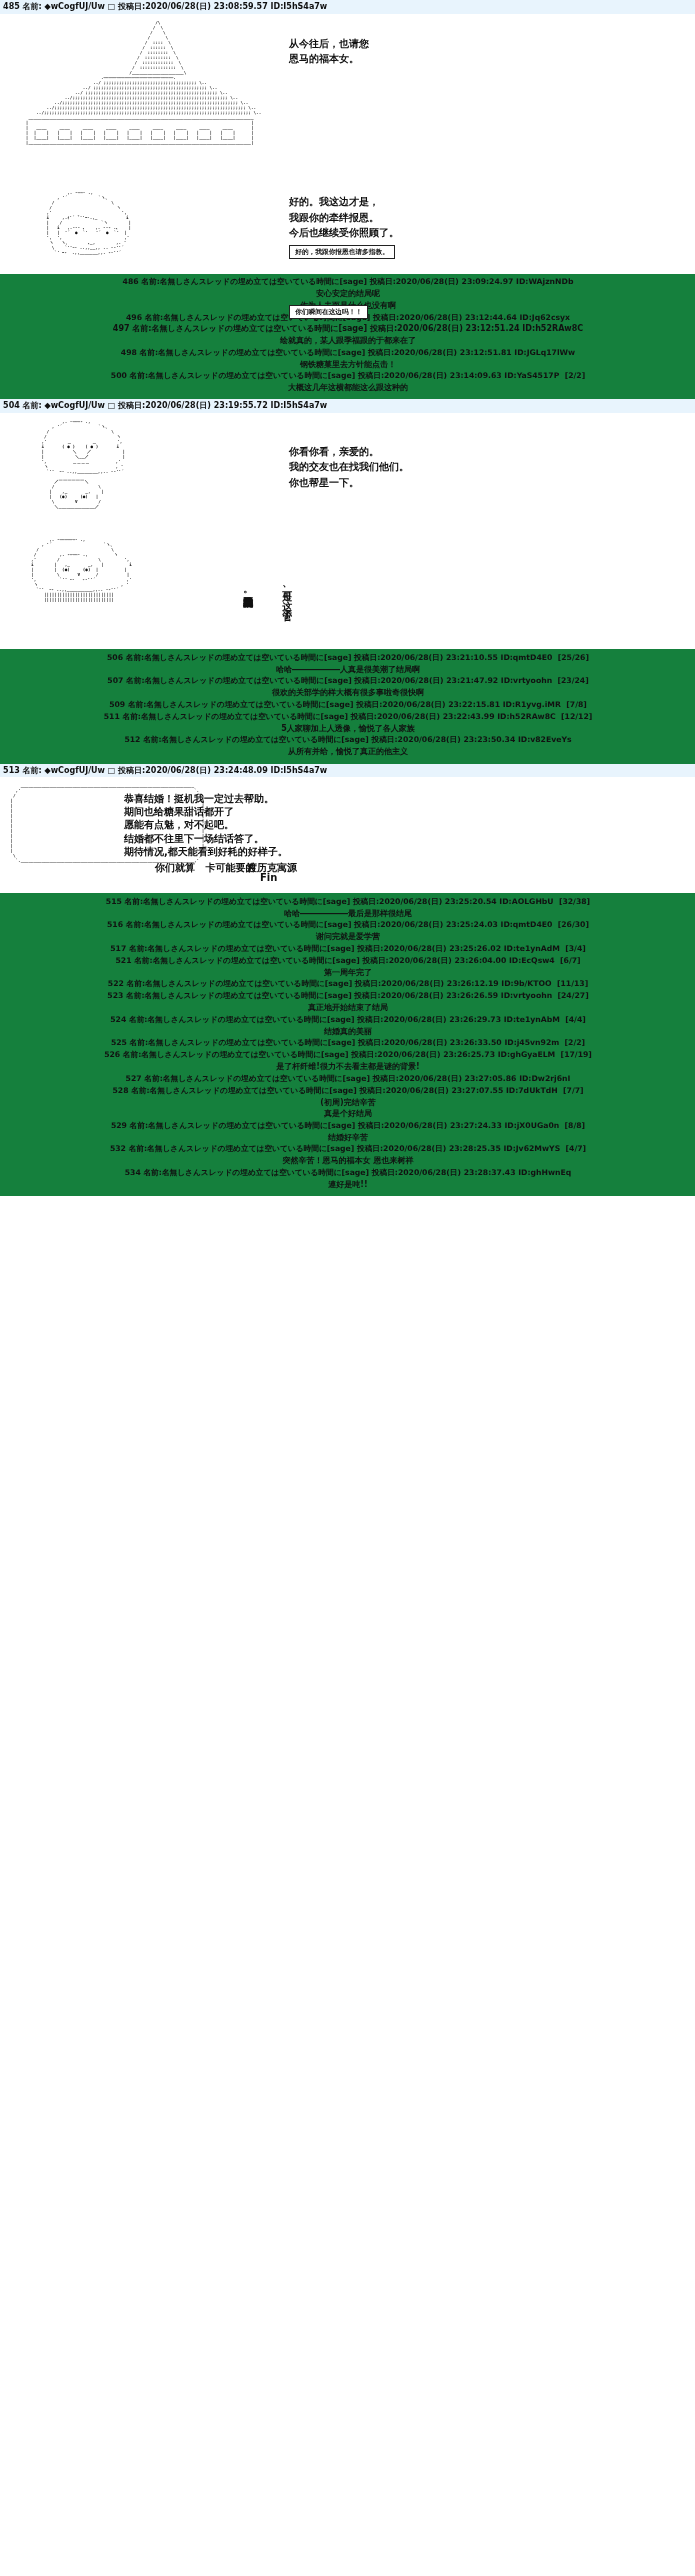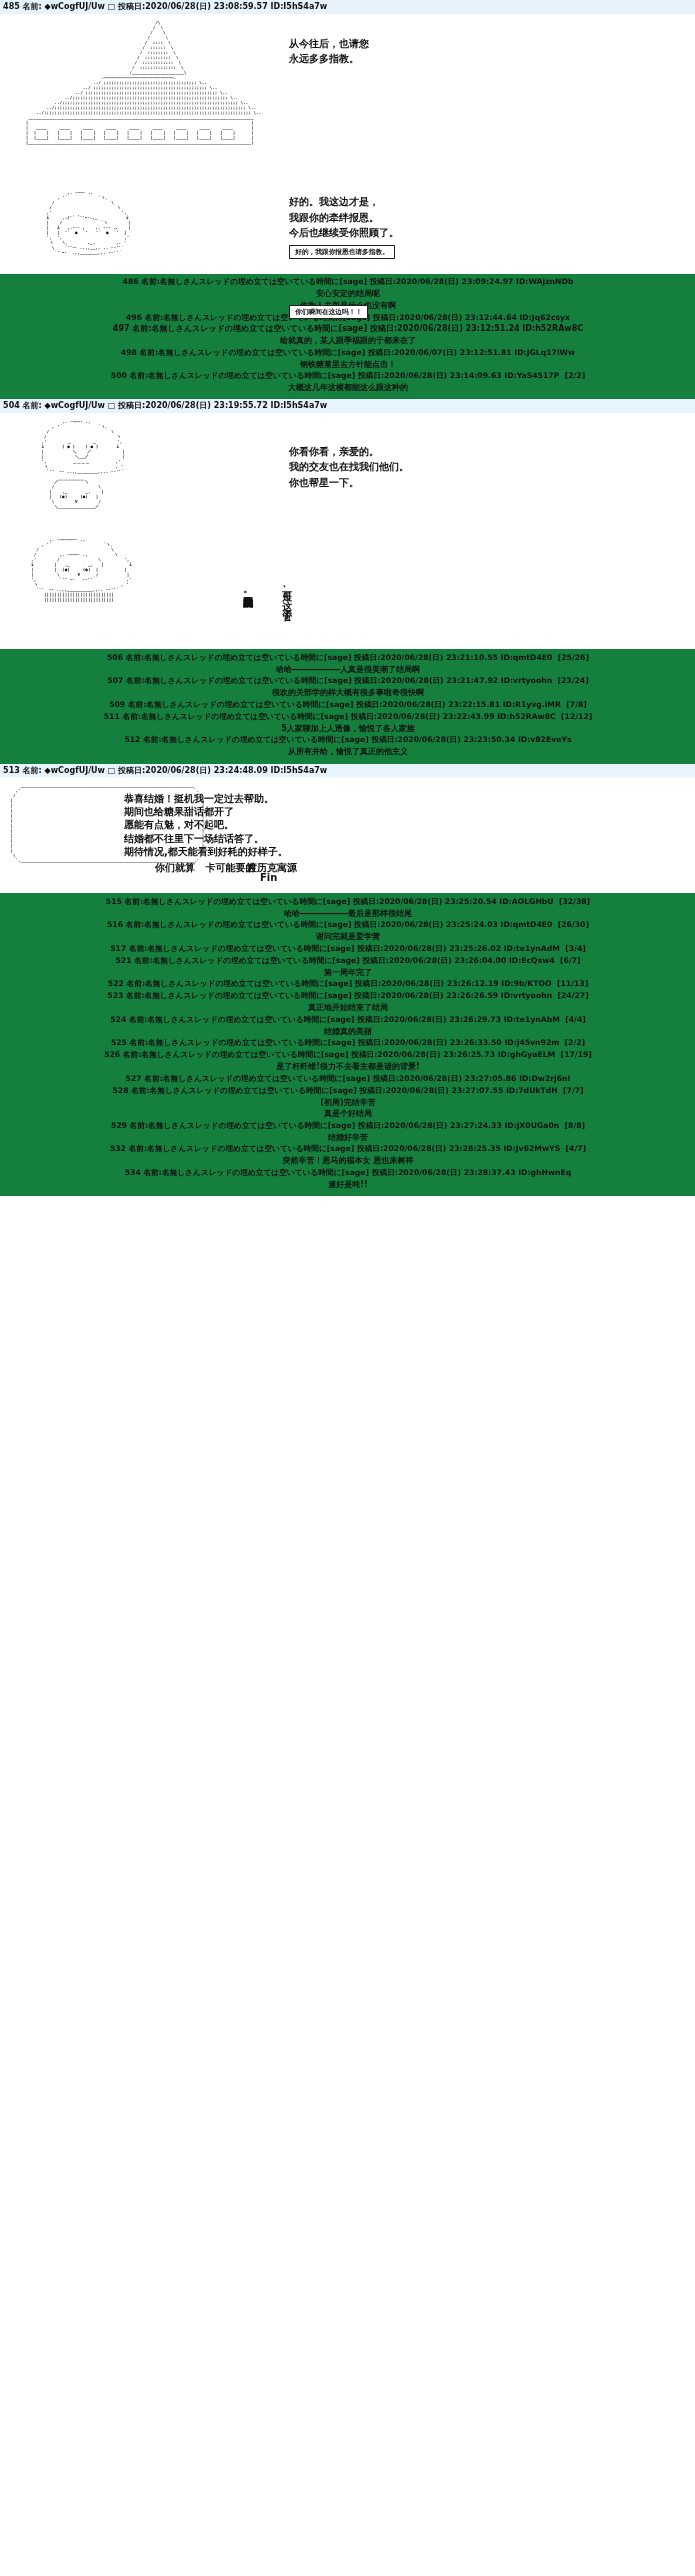--- a/index.html
+++ b/index.html
@@ -125,21 +125,21 @@
                   ../;;;;;;;;;;;;;;;;;;;;;;;;;;;;;;;;;;;;;;;;;;;;;;;;;;;;;;;;;;;;;;;;;;;;;;;;;; \..
               ../;;;;;;;;;;;;;;;;;;;;;;;;;;;;;;;;;;;;;;;;;;;;;;;;;;;;;;;;;;;;;;;;;;;;;;;;;;;;;;;; \..
            _______________________________________________________________________________________
           |                                                                                      |
           |   ____     ____     ____     ____     ____     ____     ____     ____     ____       |
           |  |    |   |    |   |    |   |    |   |    |   |    |   |    |   |    |   |    |      |
           |  |____|   |____|   |____|   |____|   |____|   |____|   |____|   |____|   |____|      |
           |______________________________________________________________________________________|
       </pre>
       <div class="cn-overlay" style="left:289px;top:25px;"><span>从今往后，也请您</span></div>
-      <div class="cn-overlay" style="left:289px;top:40px;"><span>永远多多指教。</span></div>
+      <div class="cn-overlay" style="left:289px;top:40px;"><span>恩马的福本女。</span></div>
     </div>
   </div>
 
   <div class="aa-post">
     <div class="aa-stage" style="height:85px;">
       <pre class="aa-body" style="position:absolute;left:0;top:0;font-size:4.3px;line-height:5px;">                          ,. -――- .,
                       , '´            `ヽ、
                     /                      \
                    /                         ヽ
                   ,'                           ',
@@ -167,21 +167,21 @@
       <div class="rh">486 名前:名無しさんスレッドの埋め立ては空いている時間に[sage] 投稿日:2020/06/28(日) 23:09:24.97 ID:WAjznNDb</div>
       <div class="rb">安心安定的结局呢
 作为人去而是什么也没有啊</div>
     </div>
     <div class="reply">
       <div class="rh">496 名前:名無しさんスレッドの埋め立ては空いている時間に[sage] 投稿日:2020/06/28(日) 23:12:44.64 ID:Jq62csyx</div>
       <div class="rb">497 名前:名無しさんスレッドの埋め立ては空いている時間に[sage] 投稿日:2020/06/28(日) 23:12:51.24 ID:h52RAw8C
 绘就真的，某人跟季福跟的于都来在了</div>
     </div>
     <div class="reply">
-      <div class="rh">498 名前:名無しさんスレッドの埋め立ては空いている時間に[sage] 投稿日:2020/06/07(日) 23:12:51.81 ID:JGLq17lWw</div>
+      <div class="rh">498 名前:名無しさんスレッドの埋め立ては空いている時間に[sage] 投稿日:2020/06/28(日) 23:12:51.81 ID:JGLq17lWw</div>
       <div class="rb">钢铁糖菓里去方针能点击！</div>
     </div>
     <div class="reply">
       <div class="rh">500 名前:名無しさんスレッドの埋め立ては空いている時間に[sage] 投稿日:2020/06/28(日) 23:14:09.63 ID:YaS4517P  [2/2]</div>
       <div class="rb">大概这几年这横都能这么跟这种的</div>
     </div>
   </div>
 
   <div class="aa-post">
     <div class="post-header">504 名前: ◆wCogfUJ/Uw □ 投稿日:2020/06/28(日) 23:19:55.72 ID:I5hS4a7w</div>

